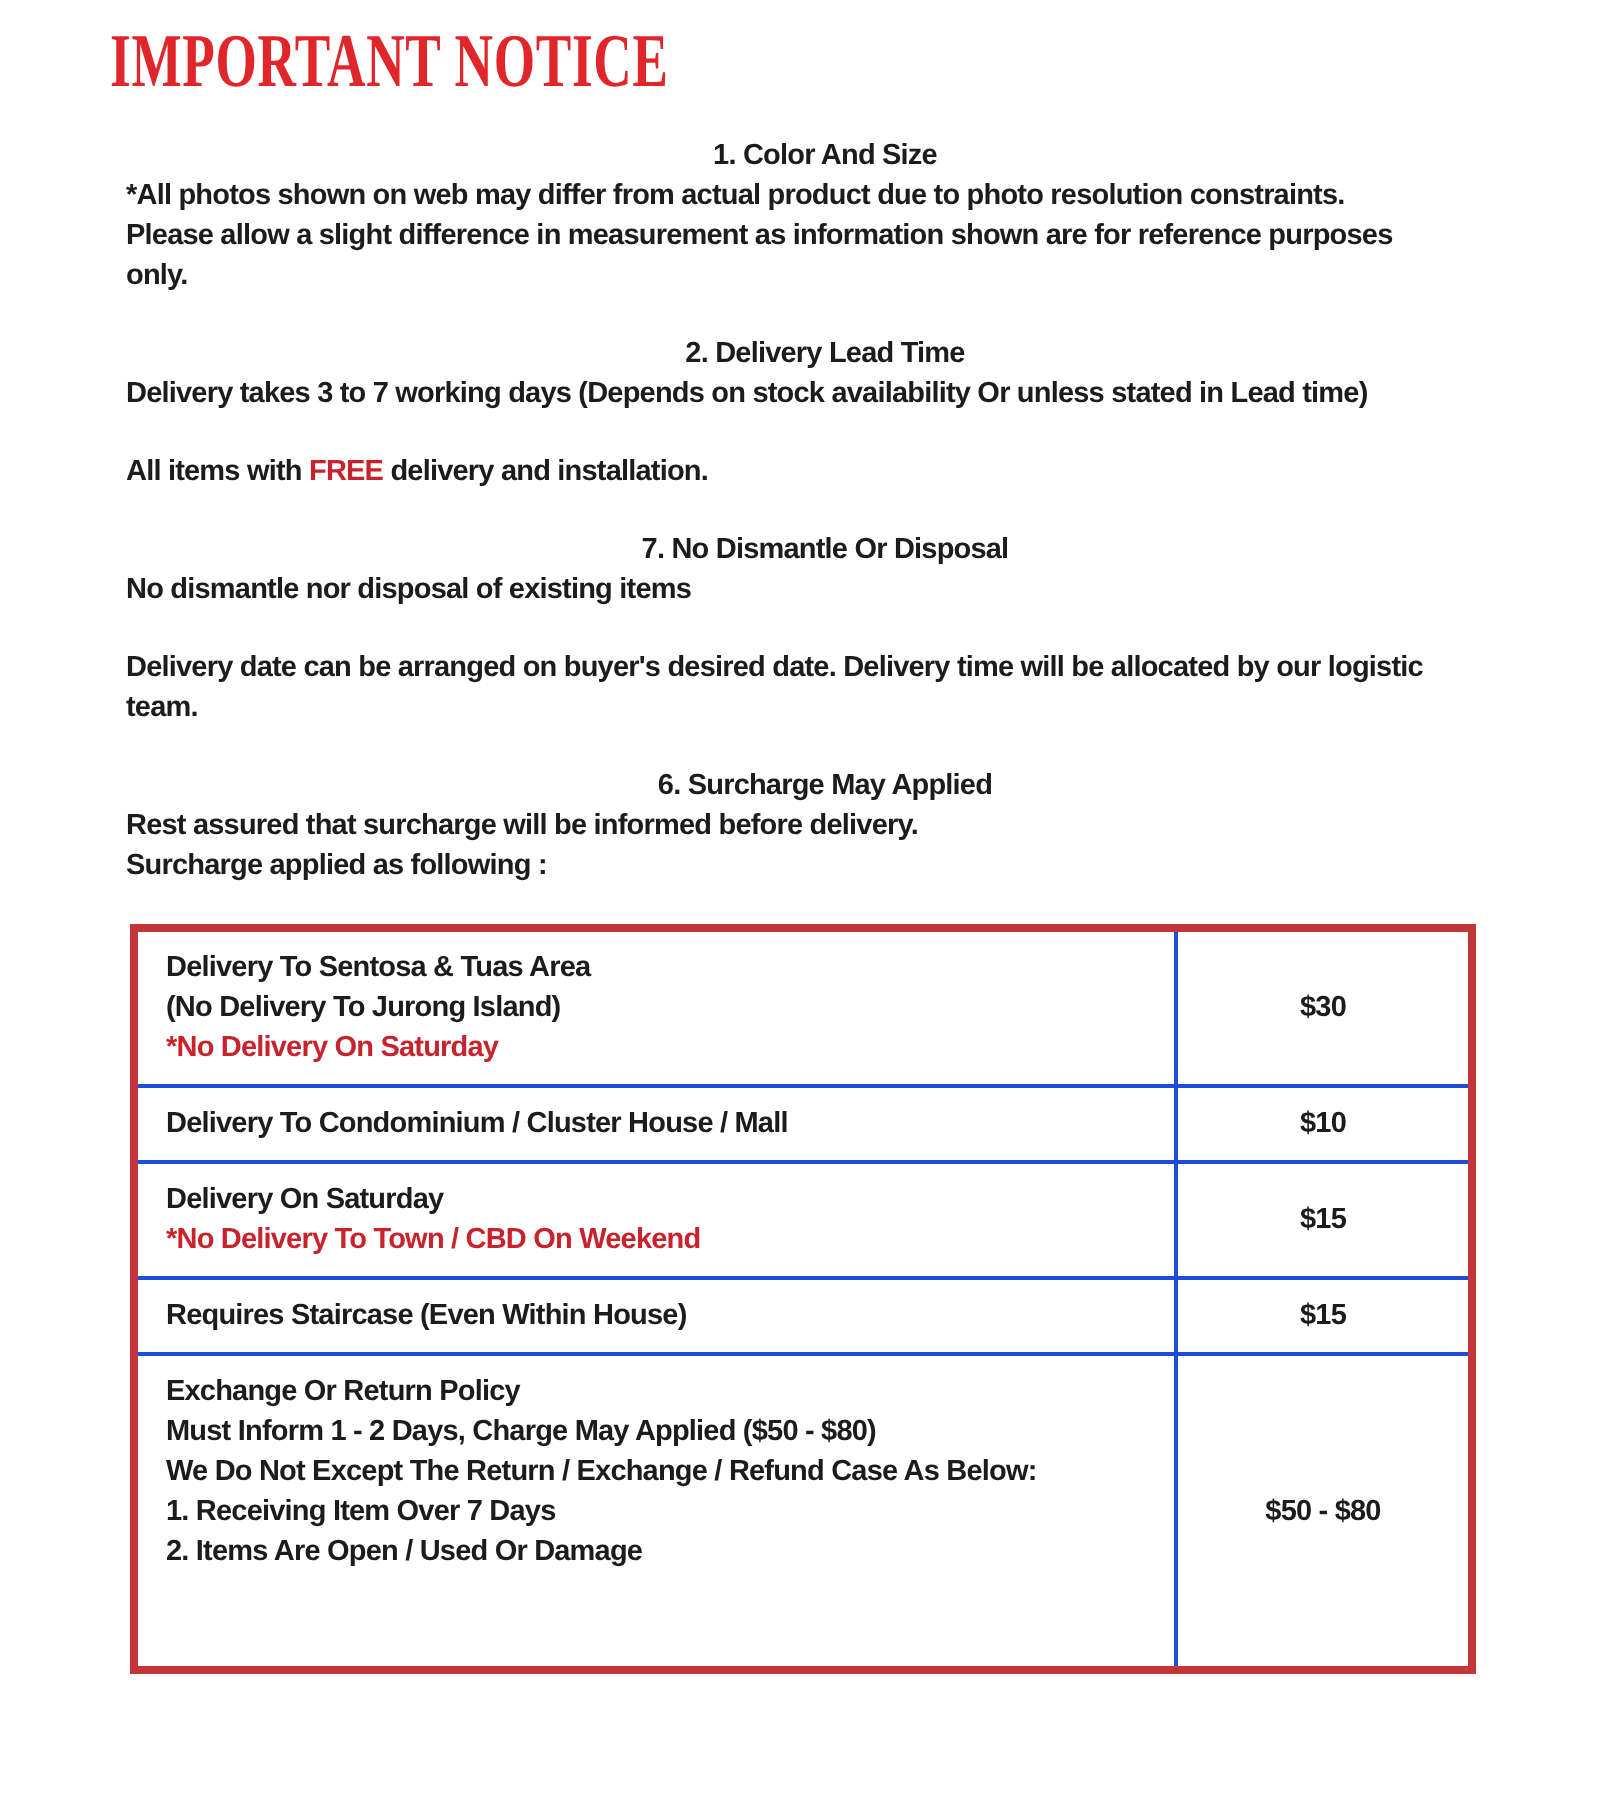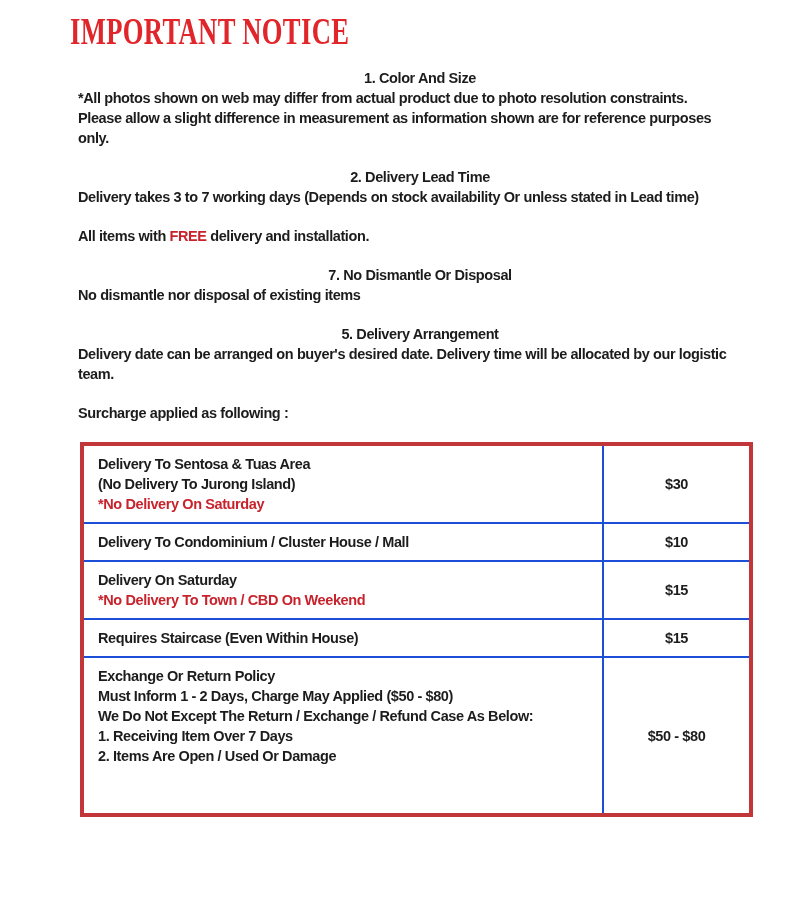--- a/index.html
+++ b/index.html
@@ -18,21 +18,21 @@
     font-family: "Liberation Sans", sans-serif;
     font-weight: bold;
     color: var(--body-text);
     font-size: 14.5px;
     letter-spacing: -0.4px;
     line-height: 20px;
   }
   .page {
     width: 800px;
     height: 900px;
-    padding: 13px 20px 0 60px;
+    padding: 13px 20px 0 45px;
     overflow: hidden;
   }
   .title {
     font-family: "Liberation Serif", serif;
     font-weight: bold;
     font-size: 38px;
     line-height: 36px;
     color: var(--accent-red);
     transform: scaleX(0.70);
     transform-origin: left top;
@@ -82,25 +82,26 @@
         <div class="notice-line"><span>Delivery takes 3 to 7 working days (Depends on stock availability Or unless stated in Lead time)</span></div>
       </div>
       <div class="notice-item">
         <div class="notice-line"><span>All items with </span><span class="red">FREE</span><span> delivery and installation.</span></div>
       </div>
       <div class="notice-item">
         <div class="notice-heading">7. No Dismantle Or Disposal</div>
         <div class="notice-line"><span>No dismantle nor disposal of existing items</span></div>
       </div>
       <div class="notice-item">
-        <div class="notice-heading">5. Delivery Arrangement</div>
         <div class="notice-line"><span>Delivery date can be arranged on buyer's desired date. Delivery time will be allocated by our logistic</span></div>
         <div class="notice-line"><span>team.</span></div>
       </div>
       <div class="notice-item">
+        <div class="notice-heading">6. Surcharge May Applied</div>
+        <div class="notice-line"><span>Rest assured that surcharge will be informed before delivery.</span></div>
         <div class="notice-line"><span>Surcharge applied as following :</span></div>
       </div>
     </div>
   <table class="surcharge-table">
     <tbody>
         <tr>
           <td class="desc">
             <div class="cell-line"><span>Delivery To Sentosa &amp; Tuas Area</span></div>
             <div class="cell-line"><span>(No Delivery To Jurong Island)</span></div>
             <div class="cell-line"><span class="red">*No Delivery On Saturday</span></div>

